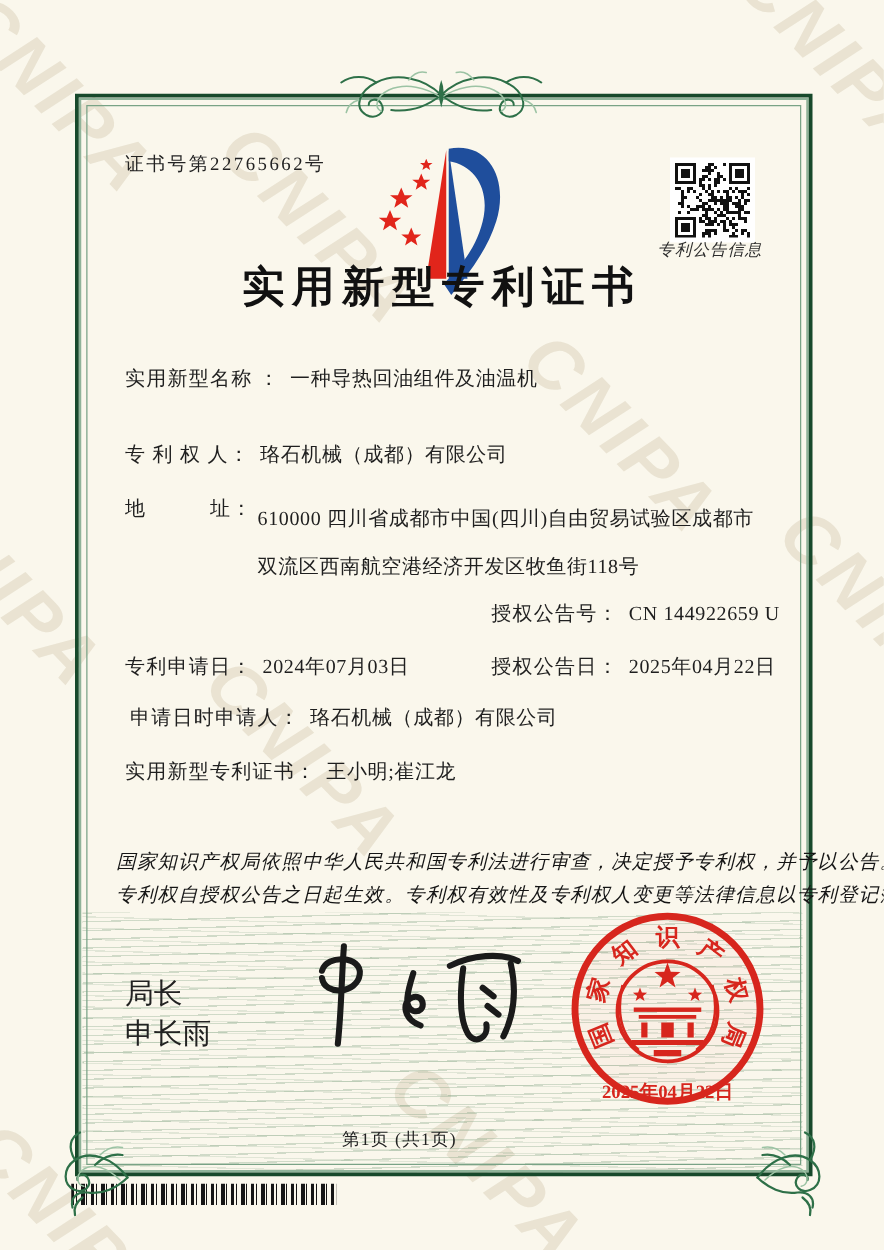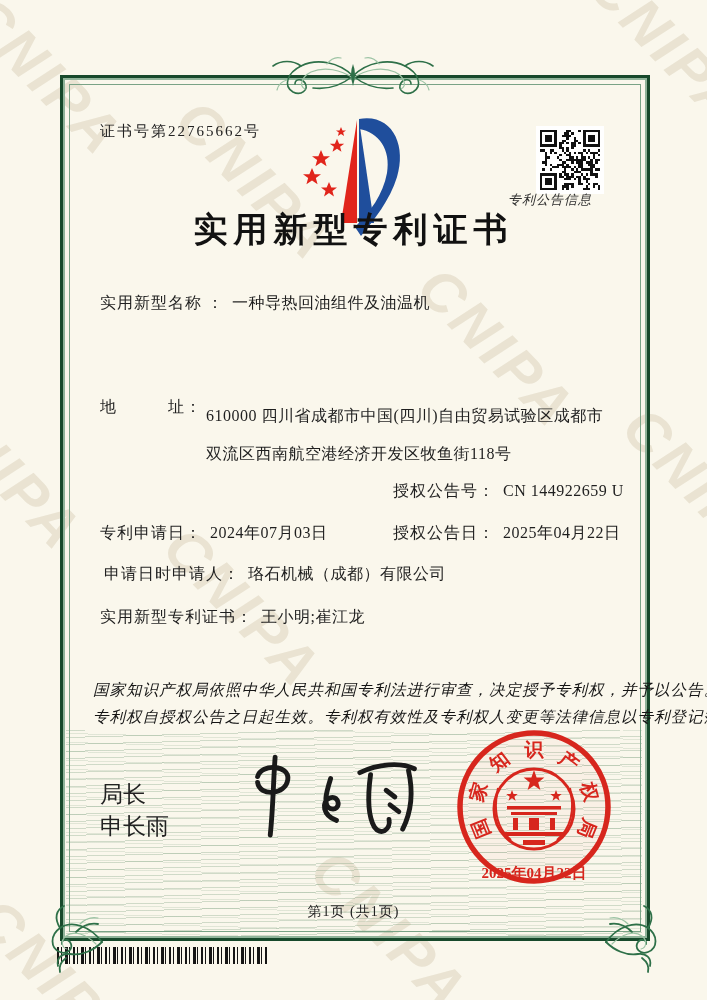--- a/index.html
+++ b/index.html
@@ -42,21 +42,21 @@
   }
 
   .content{position:absolute;inset:0;z-index:3;padding-left:44px;}
 
   .cert-no{position:absolute;left:100px;top:122px;font-size:15px;letter-spacing:2px;color:#222;}
 
   .logo{position:absolute;left:280px;top:112px;width:130px;height:136px;}
 
   .qr-wrap{position:absolute;left:536px;top:126px;width:64px;height:64px;background:#fff;padding:2px;}
   .qr-wrap svg{display:block;width:60px;height:60px;margin:2px;}
-  .qr-caption{position:absolute;left:508px;top:191px;width:120px;text-align:left;
+  .qr-caption{position:absolute;left:508px;top:191px;width:120px;text-align:center;
     font-size:13px;letter-spacing:1px;color:#2c2c2c;font-style:italic;}
 
   .title{position:absolute;left:0;top:207px;width:707px;text-align:center;
     font-size:34px;font-weight:bold;letter-spacing:6px;color:#111;}
 
   .field{position:absolute;font-size:16px;color:#1f1f1f;}
   .field .lbl{letter-spacing:1px;}
   .field .val{margin-left:8px;letter-spacing:0.5px;text-align:center;}
   .field .val-block{display:inline-block;vertical-align:top;width:412px;line-height:38px;margin-left:4px;letter-spacing:0.5px;}
 
@@ -85,21 +85,21 @@
   .seal svg{position:absolute;inset:0;}
   .seal-arc{position:absolute;inset:0;}
   .seal-arc span{
     position:absolute;left:50%;top:50%;
     font-size:19px;font-weight:bold;color:#d7261d;
     font-family:"Liberation Serif", serif;
   }
   .seal-date{position:absolute;left:0;top:136px;width:158px;text-align:center;
     font-size:15px;font-weight:bold;color:#d7261d;letter-spacing:0;}
 
-  .footer-page{position:absolute;left:0;top:903px;width:707px;text-align:center;
+  .footer-page{position:absolute;left:0;top:903px;width:639px;text-align:center;
     font-size:14px;color:#222;z-index:3;letter-spacing:1px;}
 
   .barcode{position:absolute;left:57px;top:947px;width:212px;height:17px;z-index:3;
     background:repeating-linear-gradient(90deg,
       #151515 0 2px, rgba(0,0,0,0) 2px 4px,
       #151515 4px 5px, rgba(0,0,0,0) 5px 8px,
       #151515 8px 11px, rgba(0,0,0,0) 11px 12px,
       #151515 12px 13px, rgba(0,0,0,0) 13px 16px);
   }
 
@@ -388,20 +388,23 @@
           <rect x="2" y="20" width="3" height="3" fill="#111"></rect>
         </svg>
     </div>
     <div class="qr-caption">专利公告信息</div>
 
     <div class="title">实用新型专利证书</div>
 
     <div class="field f-name">
       <span class="lbl">实用新型名称 ：</span><span class="val">一种导热回油组件及油温机</span>
     </div>
+    <div class="field f-patentee">
+      <span class="lbl">专 利 权 人：</span><span class="val">珞石机械（成都）有限公司</span>
+    </div>
     <div class="field f-address">
       <span class="lbl">地　　　址：</span><span class="val-block">610000 四川省成都市中国(四川)自由贸易试验区成都市双流区西南航空港经济开发区牧鱼街118号</span>
     </div>
     <div class="field f-grantno">
       <span class="lbl">授权公告号：</span><span class="val">CN 144922659 U</span>
     </div>
     <div class="field f-filedate">
       <span class="lbl">专利申请日：</span><span class="val">2024年07月03日</span>
     </div>
     <div class="field f-grantdate">

